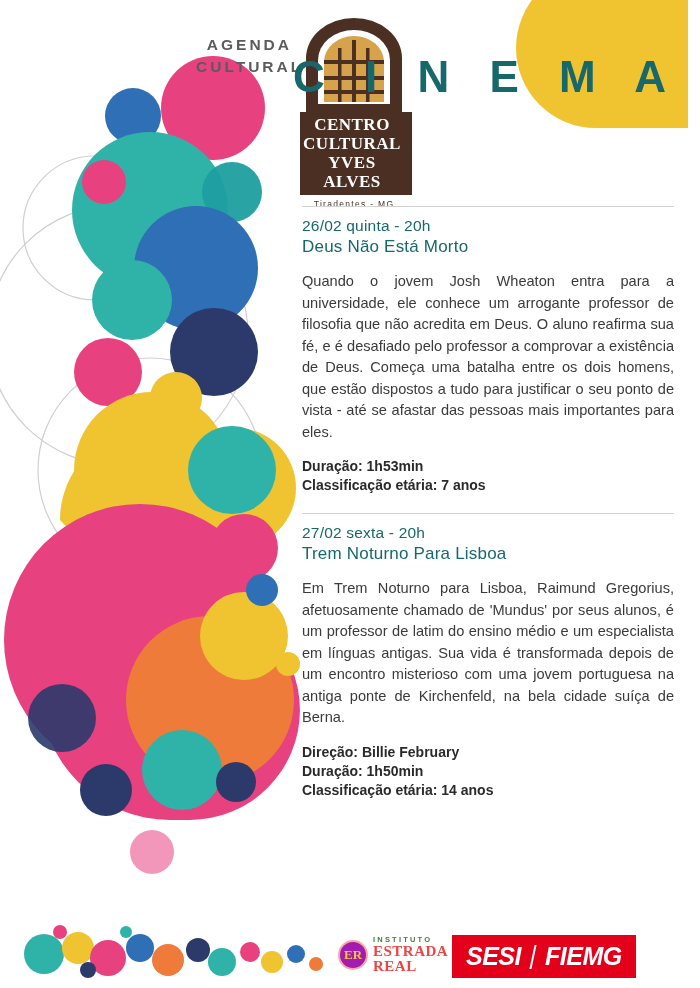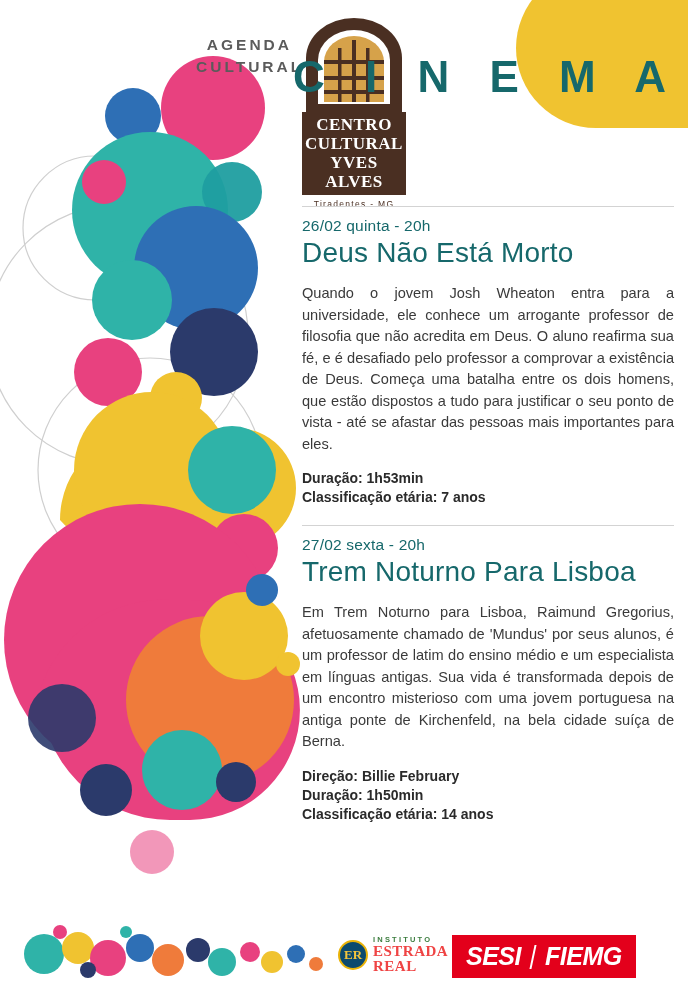--- a/index.html
+++ b/index.html
@@ -67,21 +67,21 @@
     position: relative;
   }
   .logo-text {
     background: #4a2f22;
     color: #ffffff;
     font-family: "Liberation Serif", serif;
     font-weight: bold;
     font-size: 17px;
     line-height: 19px;
     letter-spacing: 0.5px;
-    padding: 3px 0 4px 0;
+    padding: 3px 8px 4px 0;
     width: 104px;
     margin: 0 auto;
   }
   .logo-city {
     color: #4a2f22;
     font-size: 8.5px;
     letter-spacing: 1.3px;
     margin-top: 4px;
     font-family: "Liberation Sans", sans-serif;
   }
@@ -116,21 +116,21 @@
     margin: 0 0 10px 0;
   }
   .date {
     color: #16686b;
     font-size: 15.5px;
     margin-bottom: 2px;
     letter-spacing: 0.2px;
   }
   .film-title {
     color: #16686b;
-    font-size: 28px;
+    font-size: 17px;
     font-weight: normal;
     margin: 0 0 14px 0;
     letter-spacing: 0.2px;
   }
   .synopsis {
     color: #3a3a3a;
     font-size: 14.6px;
     line-height: 21.5px;
     text-align: justify;
     margin: 0 0 14px 0;
@@ -164,29 +164,29 @@
     left: 338px;
     bottom: 14px;
     display: flex;
     align-items: center;
     gap: 5px;
   }
   .ier-badge {
     width: 30px;
     height: 30px;
     border-radius: 50%;
-    background: #0c4a6e;
+    background: #a21caf;
     color: #f3c53c;
     font-family: "Liberation Serif", serif;
     font-weight: bold;
     font-size: 13px;
     display: flex;
     align-items: center;
     justify-content: center;
-    border: 2px solid #eab308;
+    border: 2px solid #fca5a5;
     box-sizing: border-box;
   }
   .ier-text { line-height: 1; }
   .ier-sub {
     color: #3c7d3f;
     font-size: 7.5px;
     letter-spacing: 2.2px;
     font-weight: bold;
     margin-bottom: 1px;
   }

